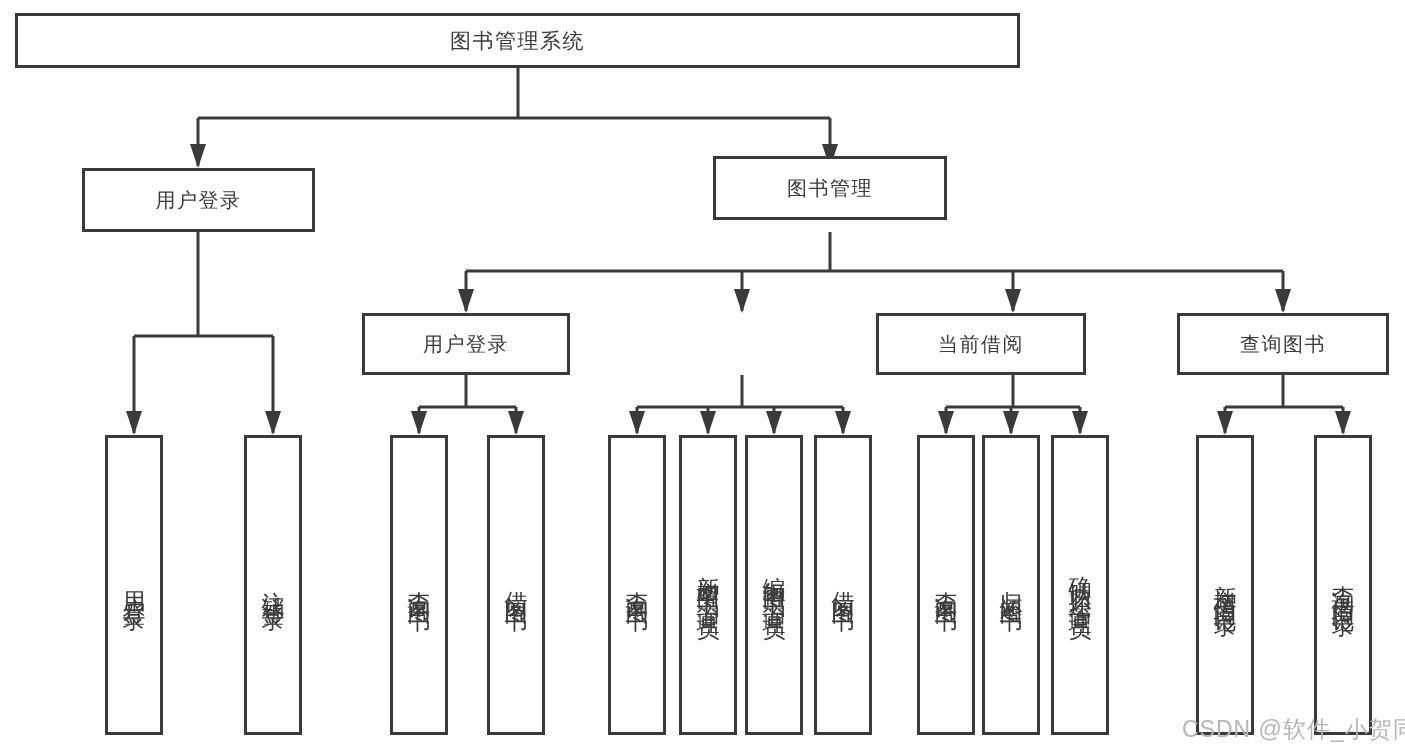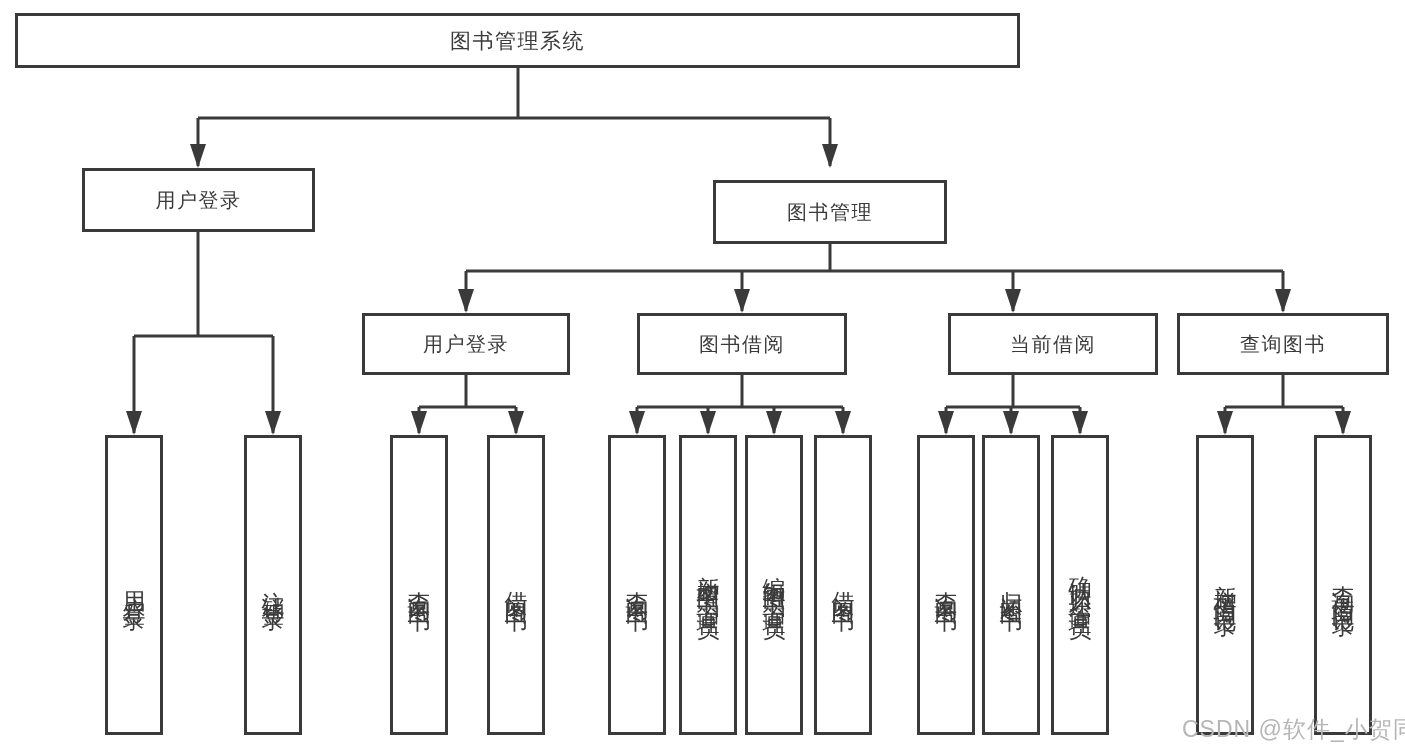--- a/index.html
+++ b/index.html
@@ -71,31 +71,28 @@
       </g>
   </svg>
 
   <div class="node hbox root" style="left:15px;top:13px;width:1005px;height:55px">
     <span>图书管理系统</span>
   </div>
 
   <div class="node hbox" style="left:82px;top:168px;width:233px;height:64px">
     <span>用户登录</span>
   </div>
-  <div class="node hbox" style="left:713px;top:180px;width:234px;height:64px">
+  <div class="node hbox" style="left:713px;top:156px;width:234px;height:64px">
     <span>图书管理</span>
   </div>
 
   <div class="node hbox" style="left:362px;top:313px;width:208px;height:62px">
     <span>用户登录</span>
   </div>
-  <div class="node hbox" style="left:637px;top:313px;width:210px;height:62px">
-    <span>图书借阅</span>
-  </div>
-  <div class="node hbox" style="left:948px;top:313px;width:210px;height:62px">
+  <div class="node hbox" style="left:876px;top:313px;width:210px;height:62px">
     <span>当前借阅</span>
   </div>
   <div class="node hbox" style="left:1177px;top:313px;width:212px;height:62px">
     <span>查询图书</span>
   </div>
 
   <div class="node vbox" style="left:105px;top:435px;width:58px;height:300px">
     <span>用户登录</span>
   </div>
   <div class="node vbox" style="left:244px;top:435px;width:58px;height:300px">

